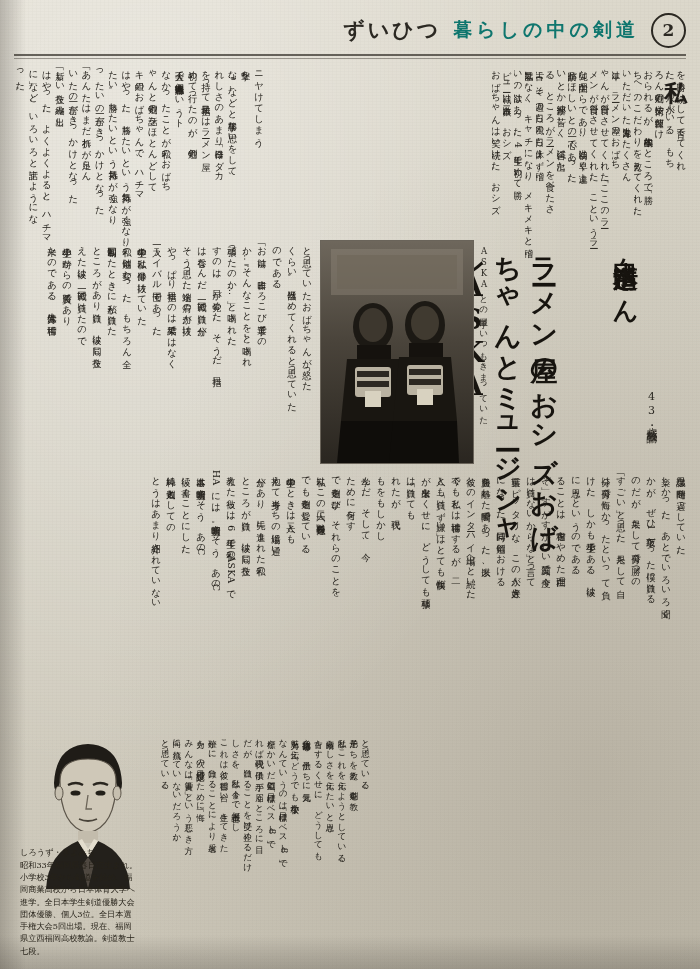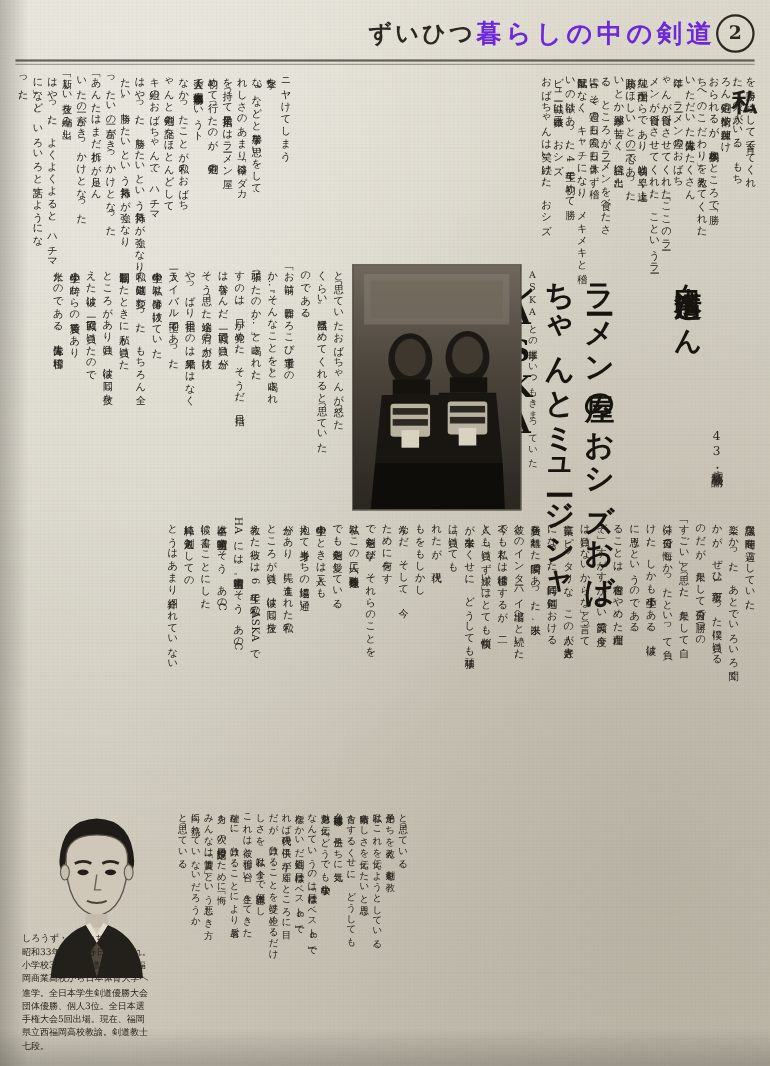--- a/index.html
+++ b/index.html
@@ -47,34 +47,35 @@
   
   .masthead {
     position: absolute;
     top: 8px;
     left: 270px;
     right: 14px;
     height: 44px;
     display: flex;
     align-items: center;
     justify-content: flex-end;
+    gap: 12px;
   }
   .kicker {
     font-family: "DejaVu Serif", serif;
     font-size: 21px;
     letter-spacing: 3px;
     color: #2b2822;
     font-weight: 700;
   }
   .headline-main {
     font-family: "DejaVu Serif", serif;
-    font-size: 23px;
+    font-size: 19px;
     font-weight: 700;
     letter-spacing: 4px;
-    color: #6d28d9;
+    color: #0f766e;
   }
   .page-num {
     width: 31px; height: 31px;
     border: 2px solid #2b2822;
     border-radius: 50%;
     display: flex; align-items: center; justify-content: center;
     font-family: "DejaVu Serif", serif;
     font-size: 17px;
     font-weight: 700;
     color: #2b2822;

